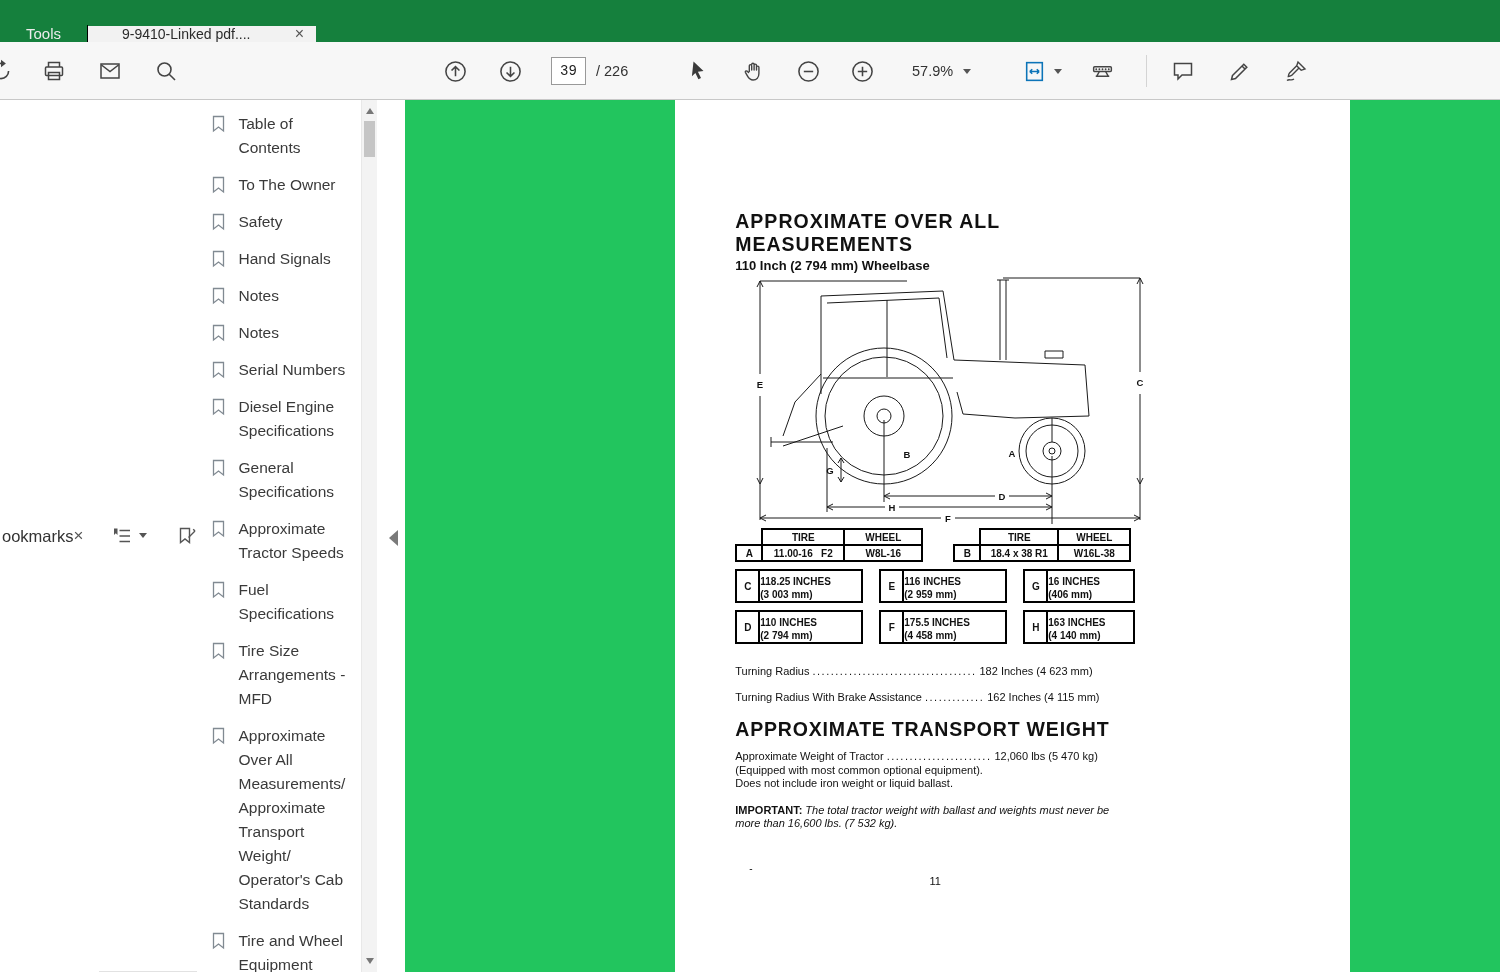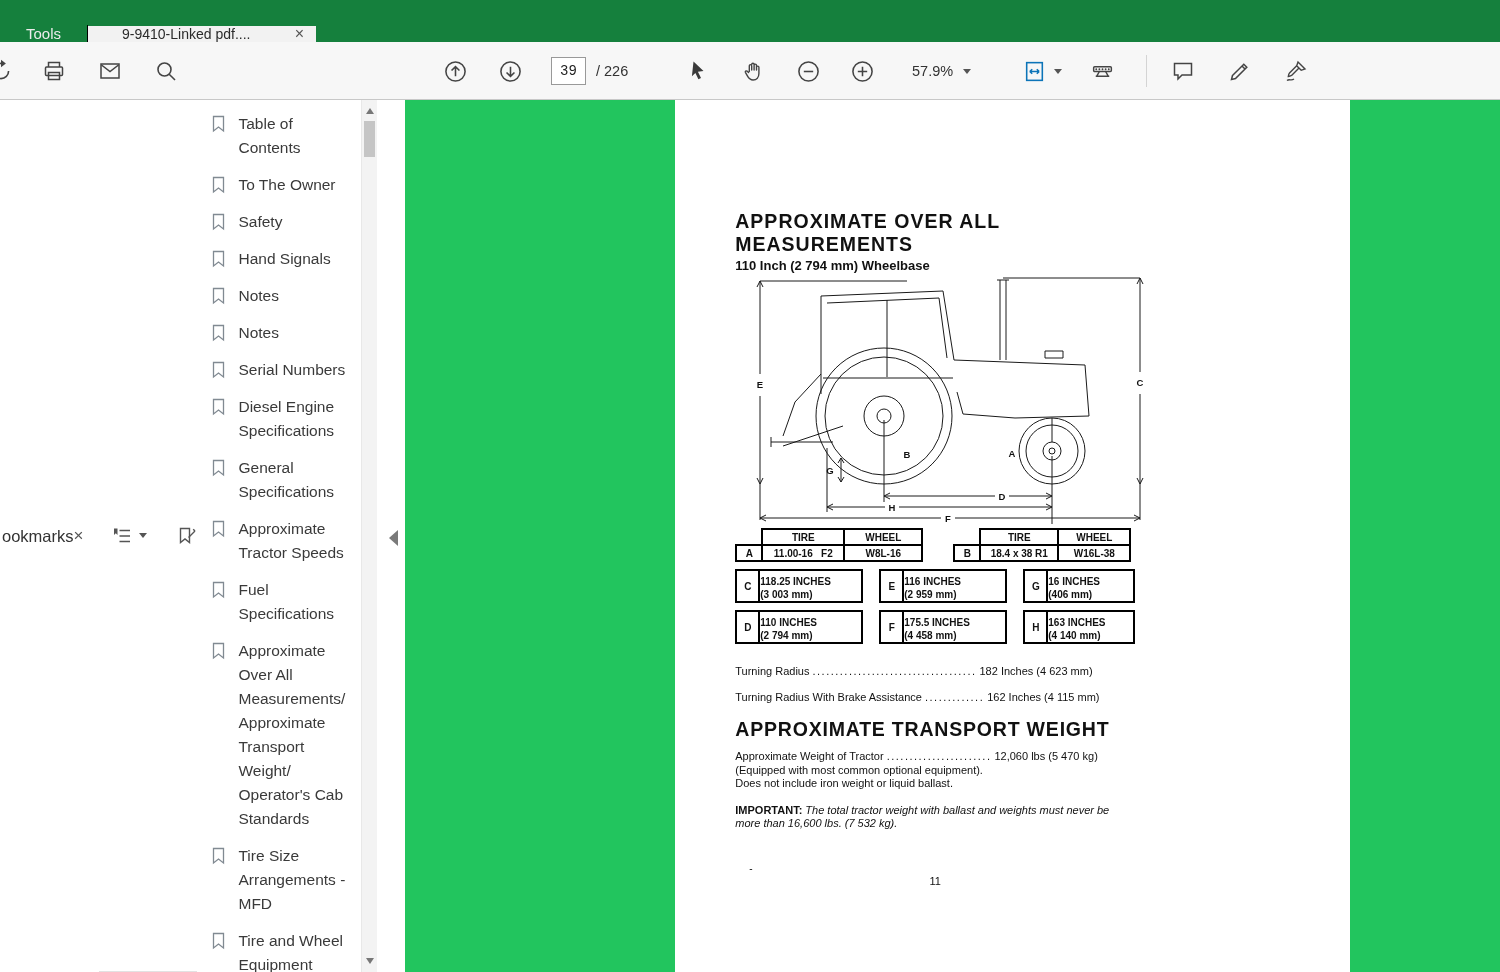--- a/index.html
+++ b/index.html
@@ -282,27 +282,27 @@
         <div class="bm-item">
           <svg width="15" height="18" viewBox="0 0 15 18" fill="none" stroke="#818a92" stroke-width="1.3">
               <path d="M2.5 1.5h10V16l-5-4-5 4z"></path>
             </svg>
           <span>Fuel Specifications</span>
         </div>
         <div class="bm-item">
           <svg width="15" height="18" viewBox="0 0 15 18" fill="none" stroke="#818a92" stroke-width="1.3">
               <path d="M2.5 1.5h10V16l-5-4-5 4z"></path>
             </svg>
+          <span>Tire Size Arrangements - MFD</span>
+        </div>
+        <div class="bm-item">
+          <svg width="15" height="18" viewBox="0 0 15 18" fill="none" stroke="#818a92" stroke-width="1.3">
+              <path d="M2.5 1.5h10V16l-5-4-5 4z"></path>
+            </svg>
           <span>Approximate Over All Measurements/ Approximate Transport Weight/ Operator's Cab Standards</span>
-        </div>
-        <div class="bm-item">
-          <svg width="15" height="18" viewBox="0 0 15 18" fill="none" stroke="#818a92" stroke-width="1.3">
-              <path d="M2.5 1.5h10V16l-5-4-5 4z"></path>
-            </svg>
-          <span>Tire Size Arrangements - MFD</span>
         </div>
         <div class="bm-item">
           <svg width="15" height="18" viewBox="0 0 15 18" fill="none" stroke="#818a92" stroke-width="1.3">
               <path d="M2.5 1.5h10V16l-5-4-5 4z"></path>
             </svg>
           <span>Tire and Wheel Equipment</span>
         </div>
         <div class="bm-item">
           <svg width="15" height="18" viewBox="0 0 15 18" fill="none" stroke="#818a92" stroke-width="1.3">
               <path d="M2.5 1.5h10V16l-5-4-5 4z"></path>

